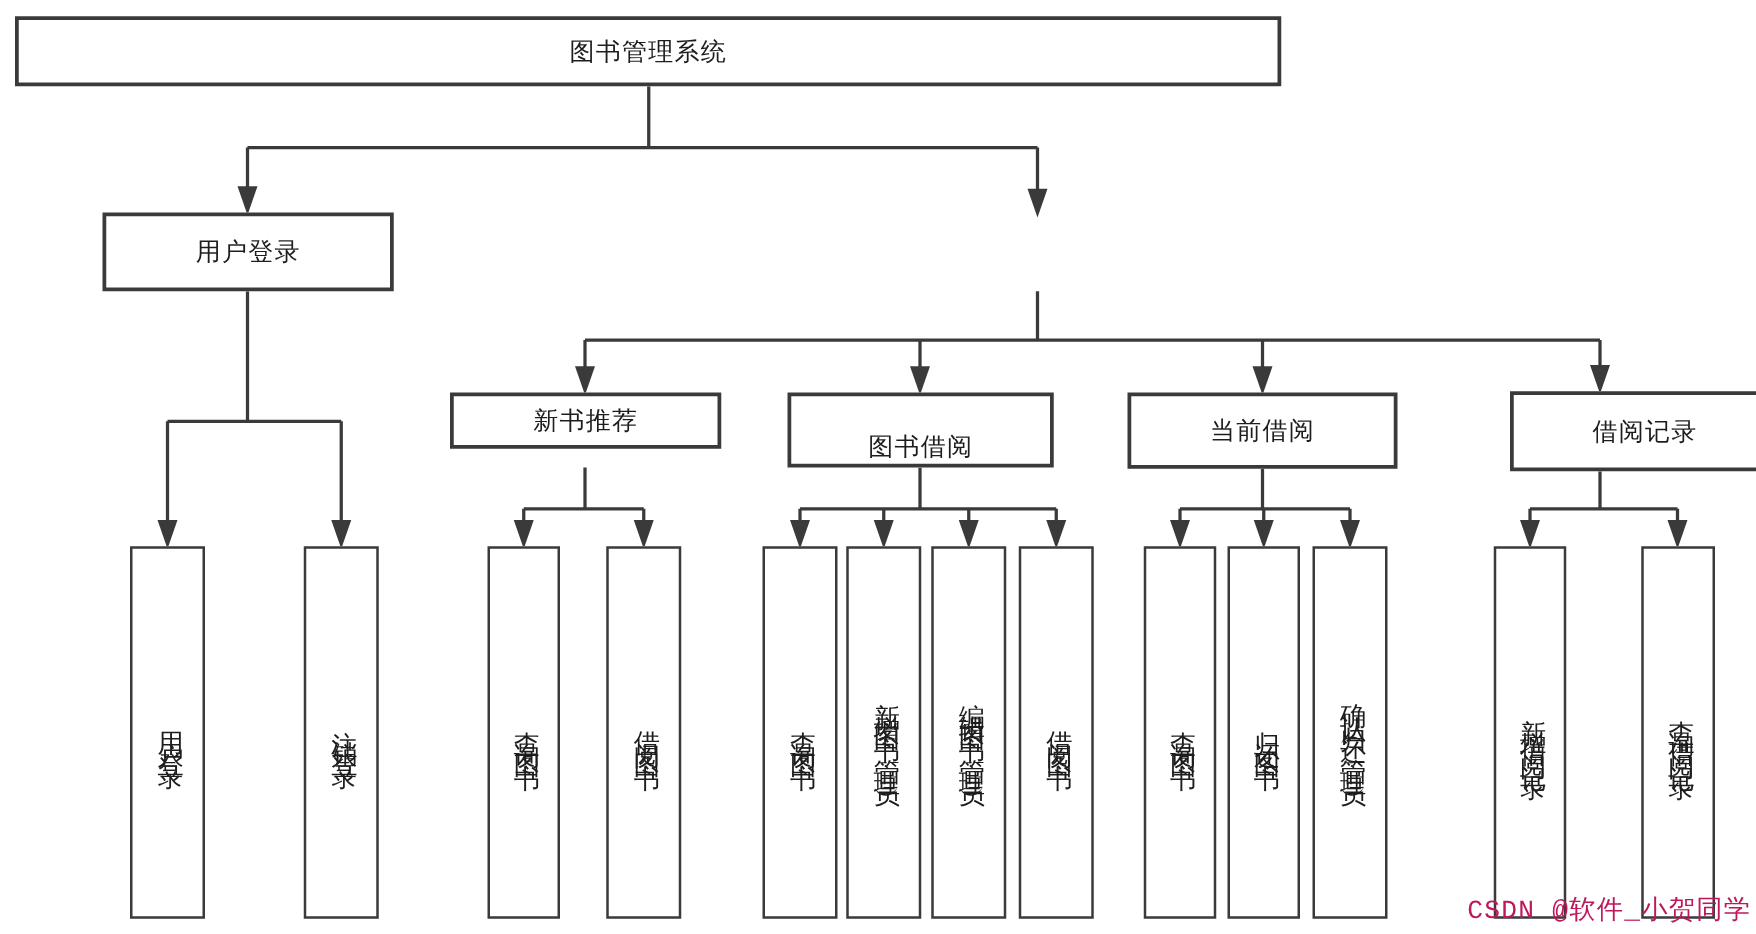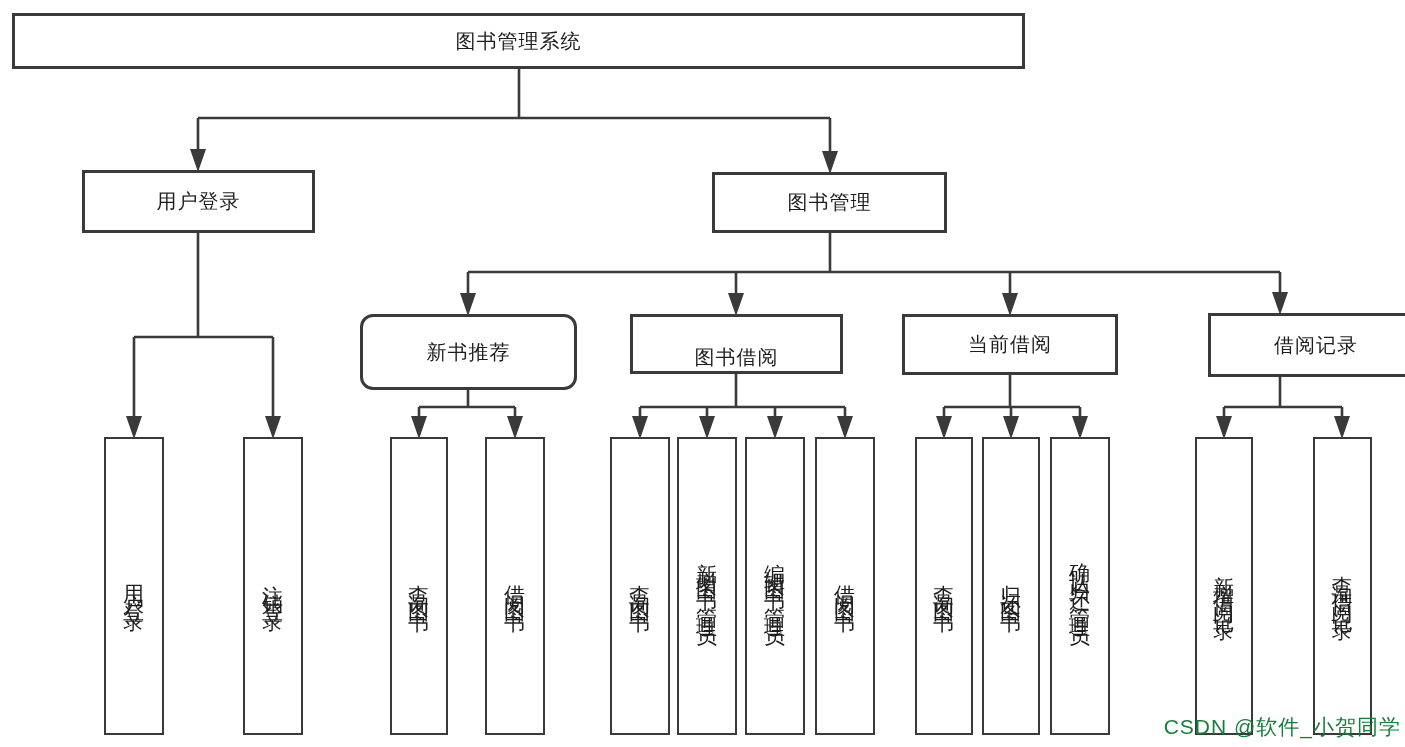--- a/index.html
+++ b/index.html
@@ -2,21 +2,21 @@
 <html><head>
 <meta charset="utf-8">
 <style>
   html, body { margin:0; padding:0; background:#ffffff; }
   .stage {
     position: relative;
     width: 1405px;
     height: 747px;
     background: #ffffff;
     overflow: hidden;
-    font-family: Liberation Sans, sans-serif;
+    font-family: Liberation Mono, monospace;
   }
   .wires {
     position: absolute;
     left: 0; top: 0;
     z-index: 1;
   }
   .wires path {
     stroke: #3a3a3a;
     stroke-width: 2.6;
     fill: none;
@@ -43,21 +43,21 @@
     line-height: 1;
     font-size: 21px;
     color: #1d1d1d;
   }
   .watermark {
     position: absolute;
     right: 4px;
     bottom: 6px;
     z-index: 5;
     font-size: 21px;
-    color: #15803d;
+    color: #be185d;
     letter-spacing: 1px;
   }
 </style>
 </head>
 <body>
 
 <div class="stage">
 
   <svg class="wires" width="1405" height="747" viewBox="0 0 1405 747">
 
@@ -109,25 +109,22 @@
     </g>
   </svg>
 
   <div class="node" style="left:12px; top:13px; width:1013px; height:56px;">
     <span>图书管理系统</span>
   </div>
 
   <div class="node" style="left:82px; top:170px; width:233px; height:63px;">
     <span>用户登录</span>
   </div>
-  <div class="node" style="left:712px; top:172px; width:235px; height:61px;">
-    <span>图书管理</span>
-  </div>
 
-  <div class="node" style="left:360px; top:314px; width:217px; height:76px;border-radius:13px;">
+  <div class="node" style="left:360px; top:314px; width:217px; height:45px;">
     <span>新书推荐</span>
   </div>
   <div class="node" style="left:630px; top:314px; width:213px; height:60px;align-items:flex-end;">
     <span>图书借阅</span>
   </div>
   <div class="node" style="left:902px; top:314px; width:216px; height:61px;justify-content:center;">
     <span>当前借阅</span>
   </div>
   <div class="node" style="left:1172px; top:313px; width:216px; height:64px;margin-left:36px;">
     <span>借阅记录</span>

